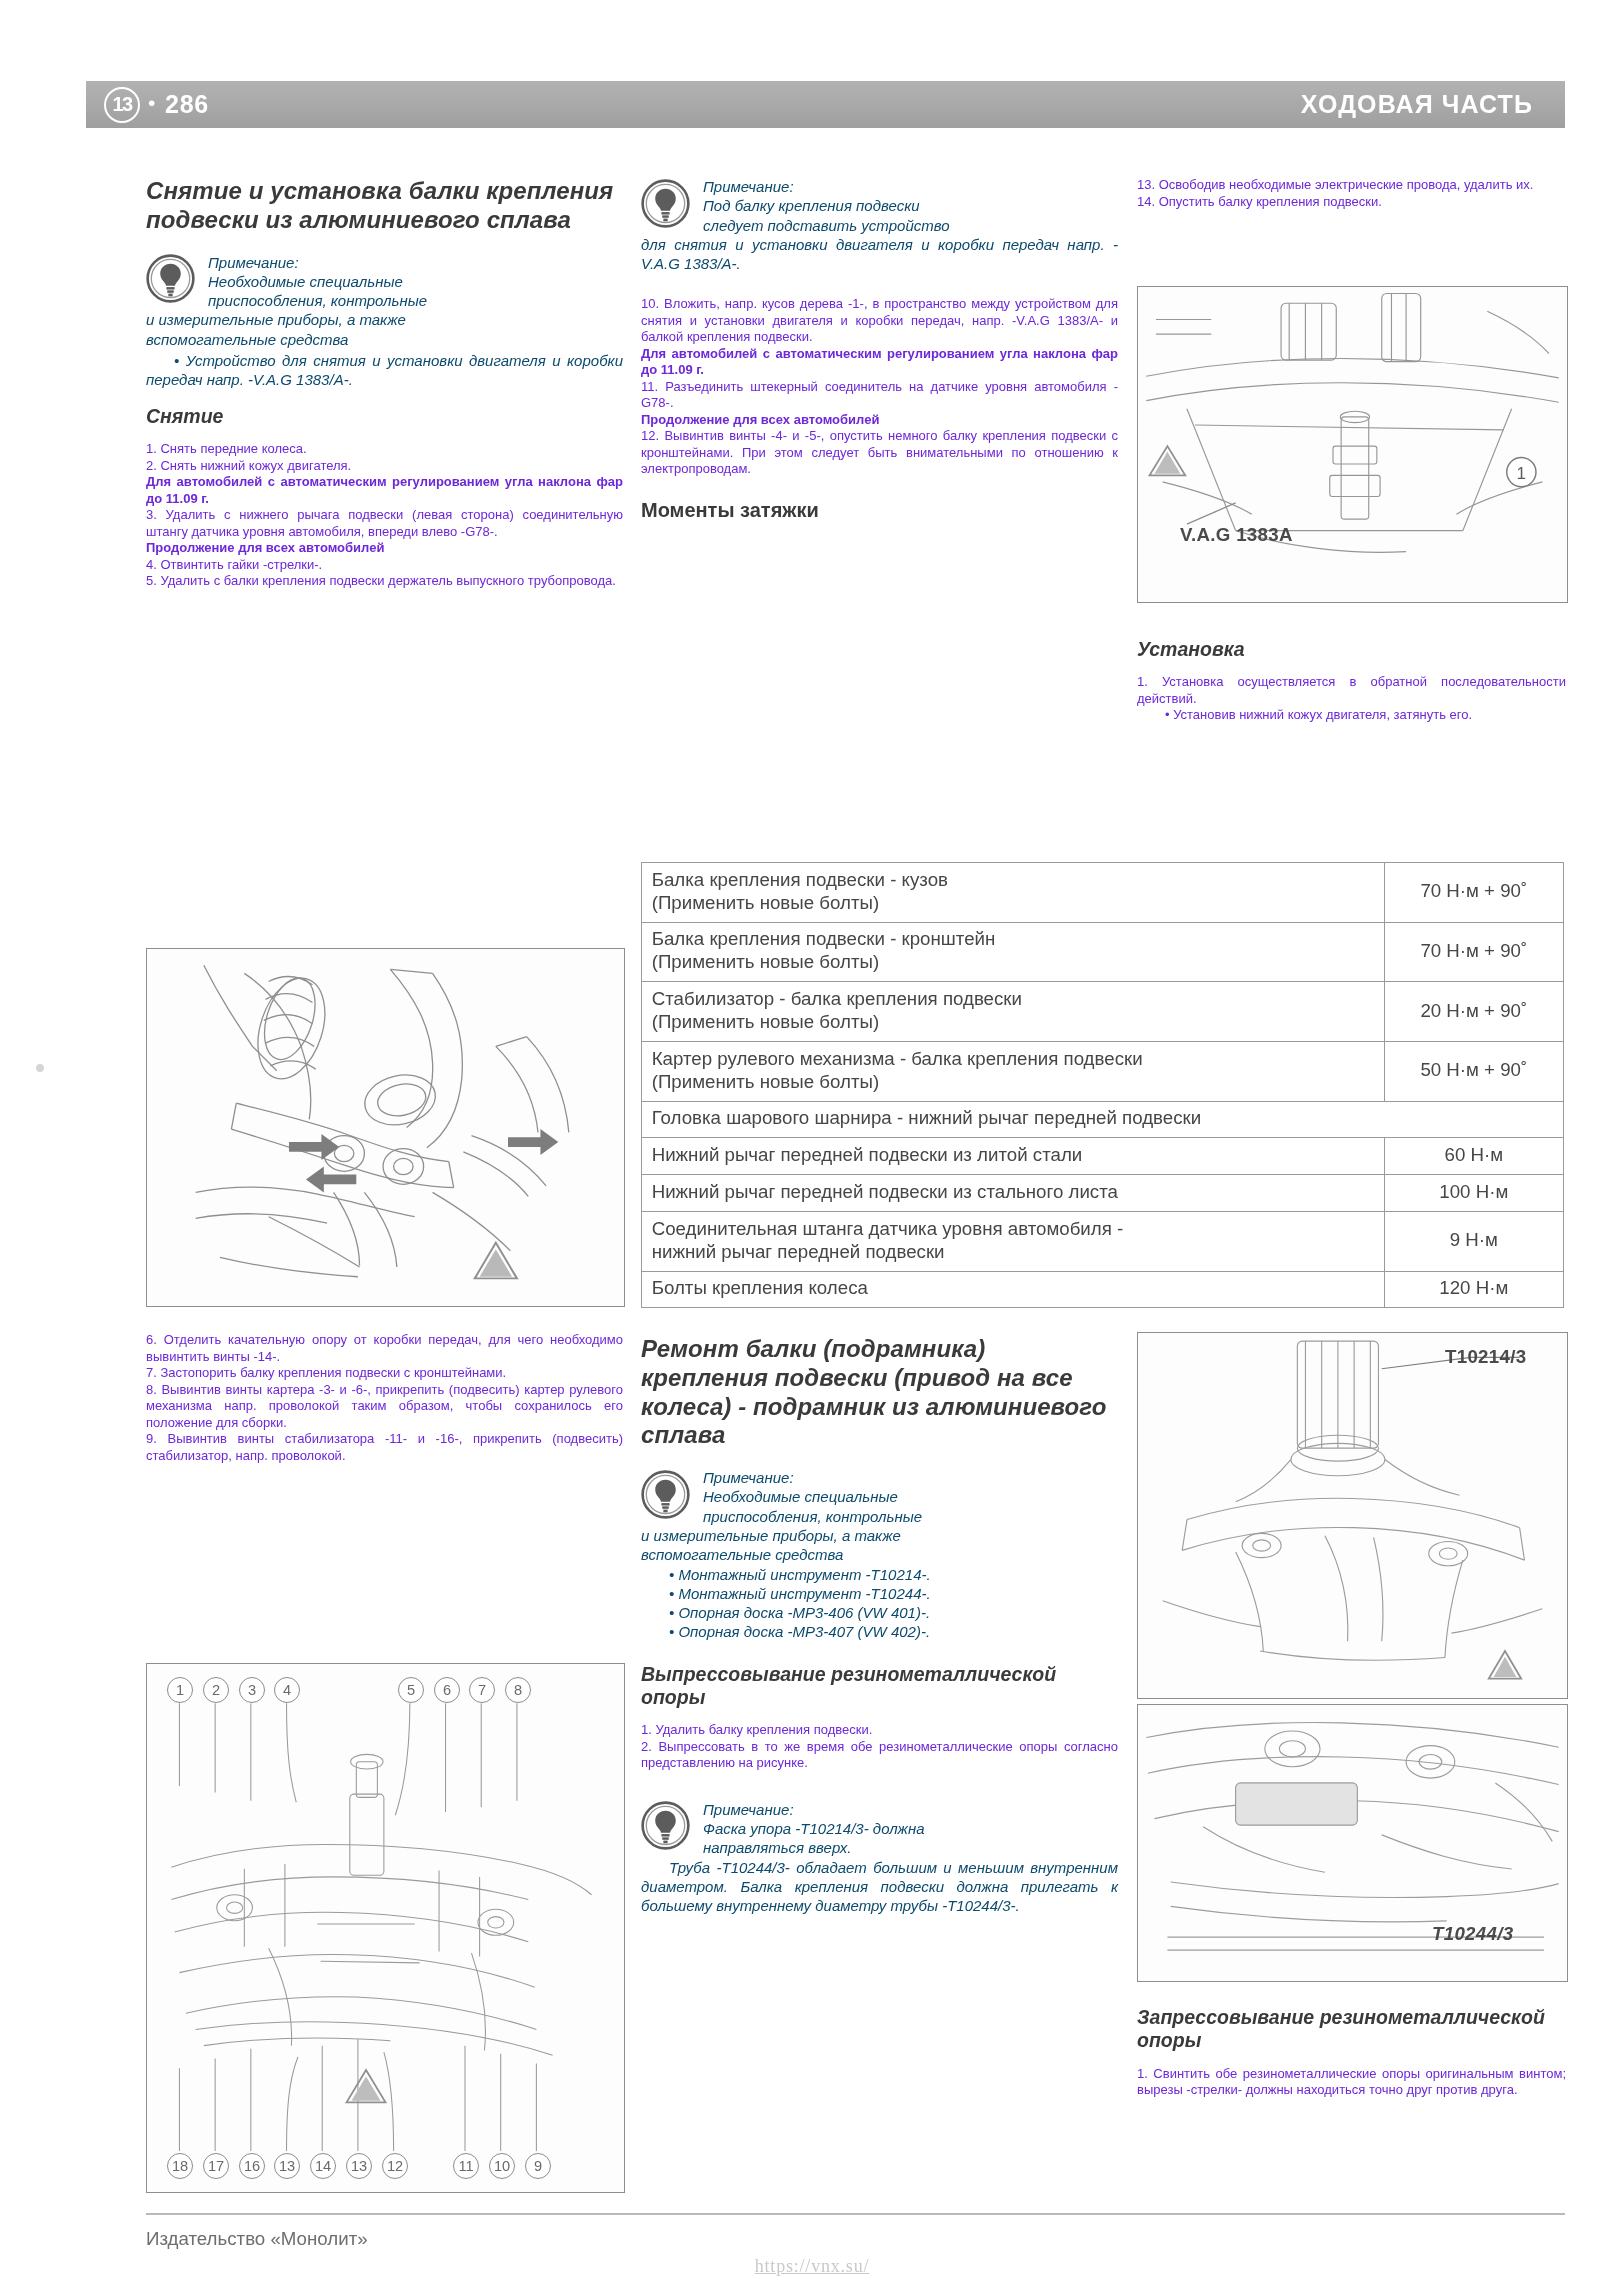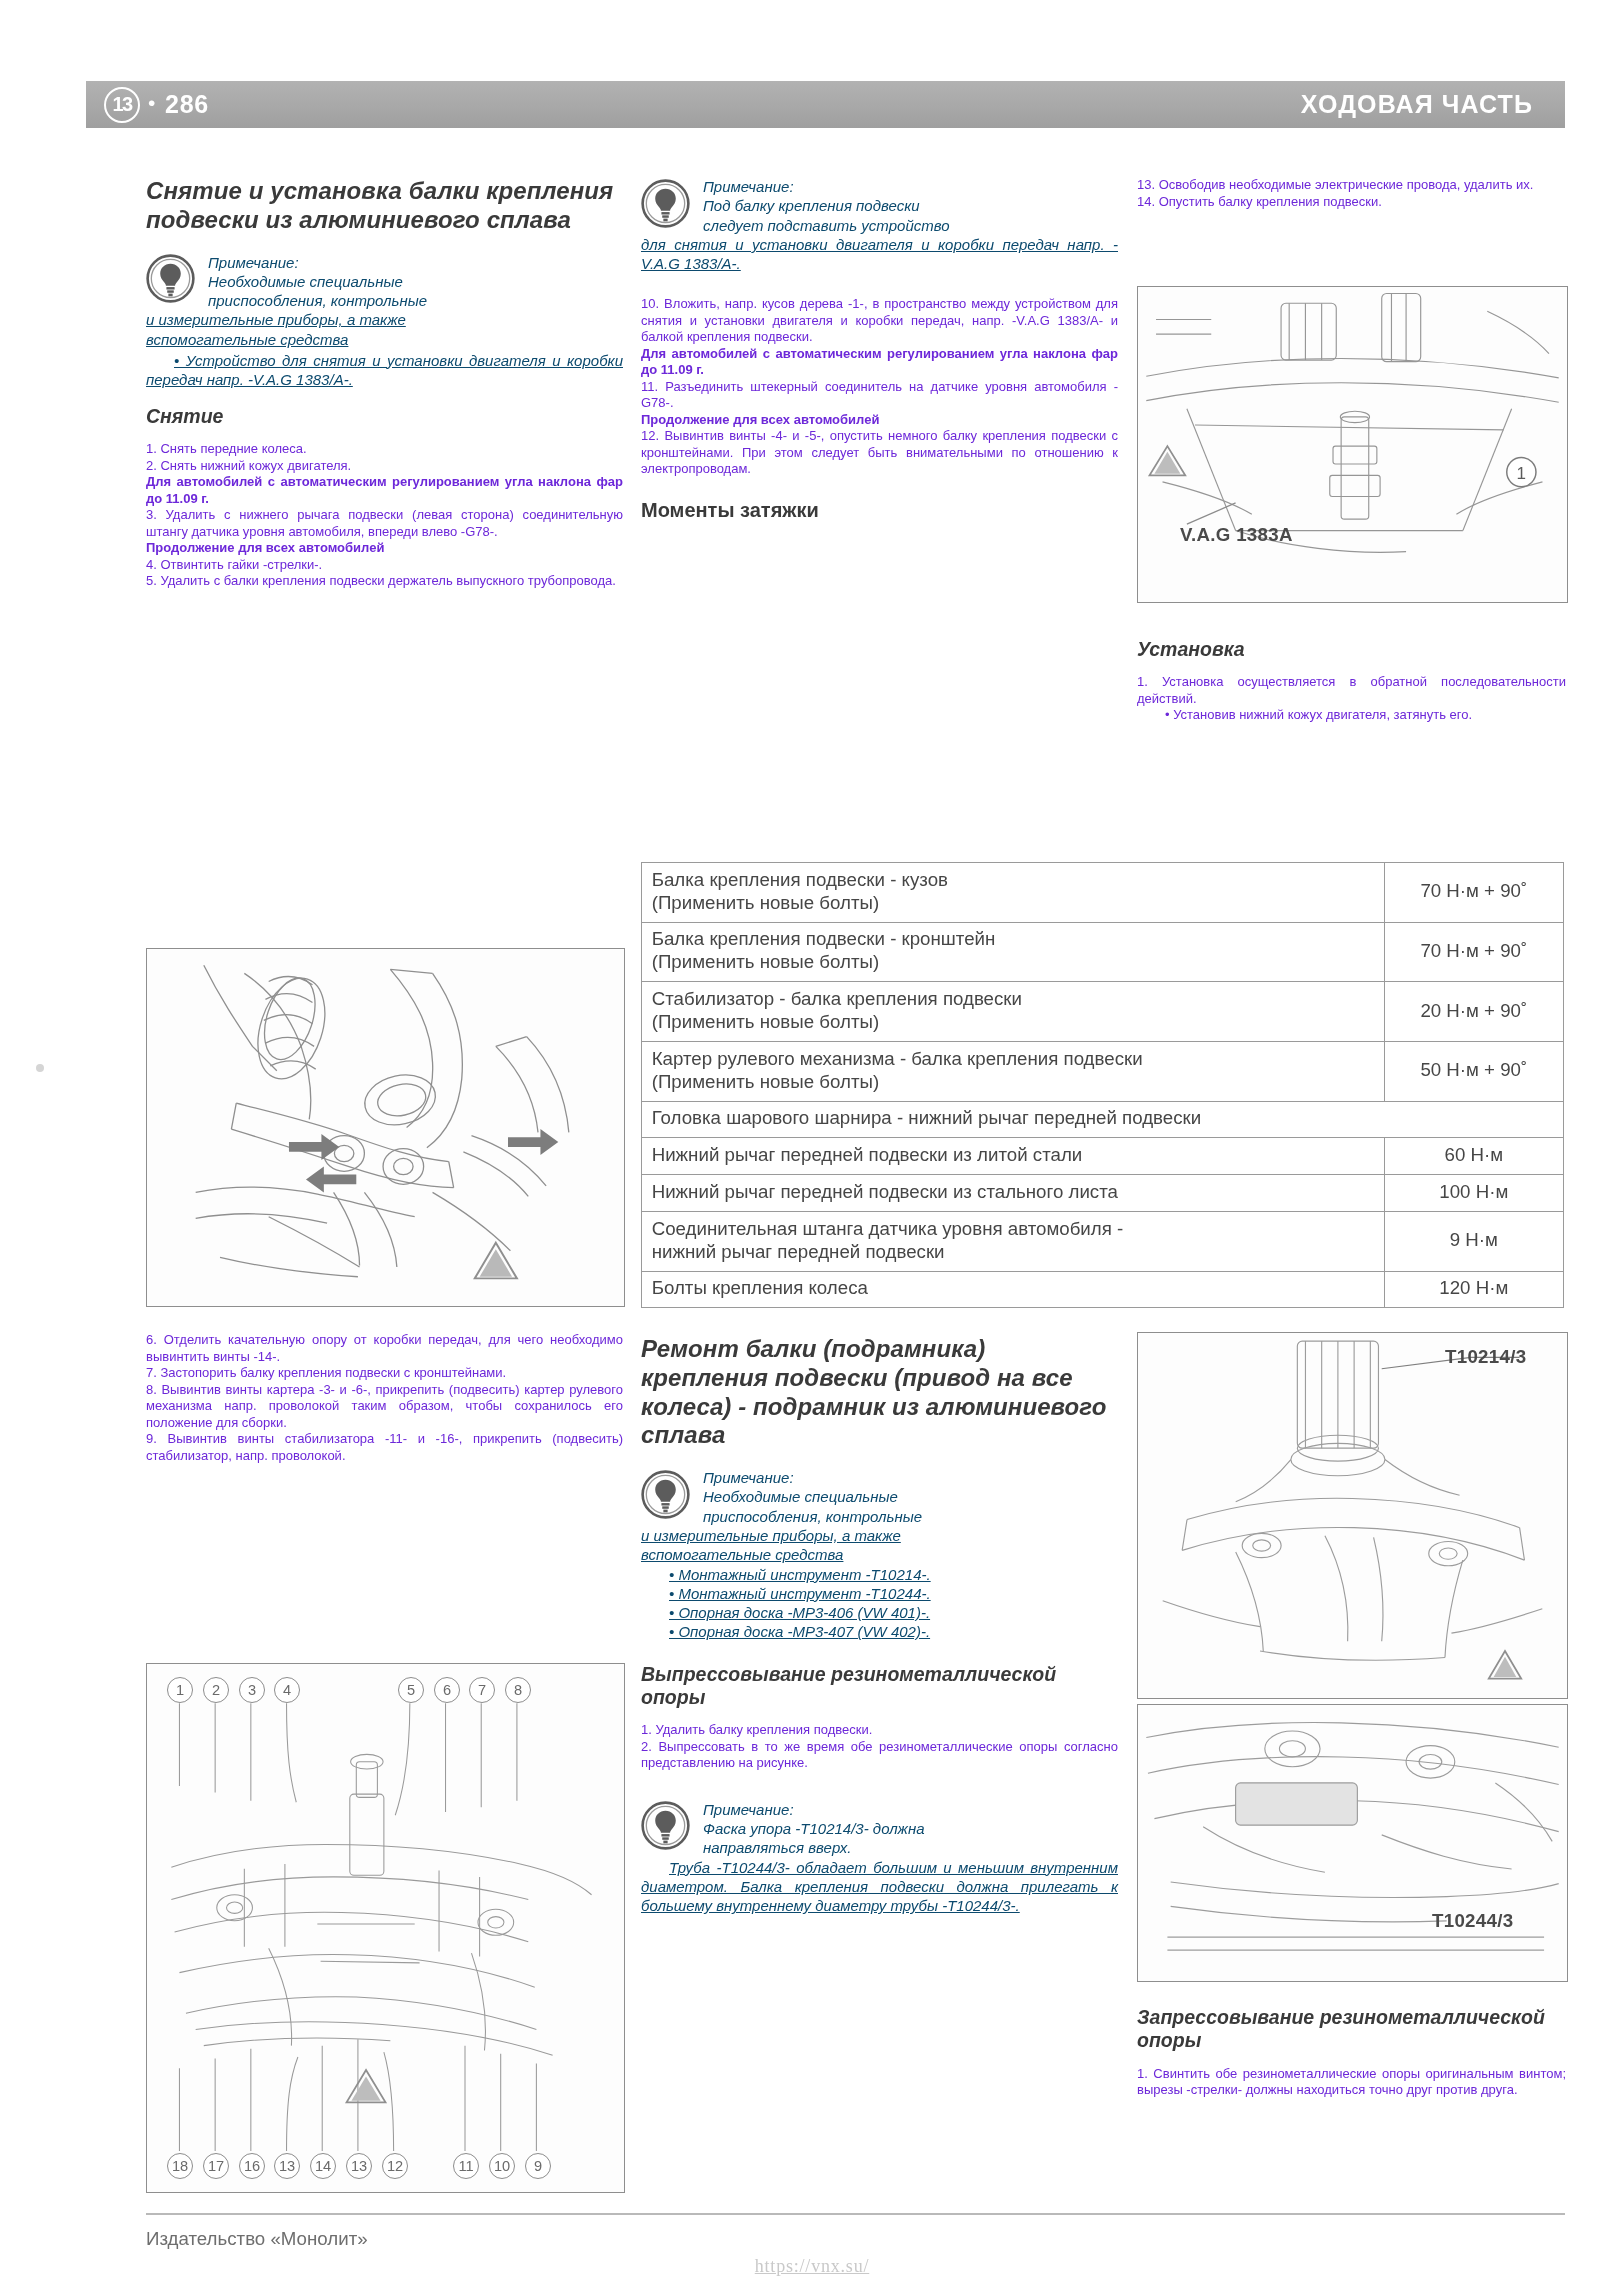--- a/index.html
+++ b/index.html
@@ -57,21 +57,21 @@
   
   .note{position:relative;min-height:62px;margin:0 0 9.7px 0;}
   .bulb{
     position:absolute;left:0;top:1.6px;width:49px;height:49px;
   }
   .note p{
     margin:0;font-style:italic;font-size:15px;line-height:1.285;
     text-align:justify;color:#0c4a6e;
   }
   .note .l1,.note .l2,.note .l3{padding-left:62px;}
-  .note .rest{padding-left:0;text-decoration:underline;}
+  .note .rest{padding-left:0;}
   .note .bullet{padding-left:0;text-indent:28px;}
 
   p.body{
     margin:0;font-size:13px;line-height:1.27;text-align:justify;color:#6d28d9;
   }
   p.body.b{font-weight:bold;}
   .bulletline{text-indent:28px;}
 
   
   table.torque{
@@ -535,21 +535,21 @@
         <rect x="120" y="96" width="150" height="52" rx="6" fill="#e3e3e3" stroke="#9c9c9c"></rect>
         <path d="M80 150 C 120 176, 170 196, 230 206"></path>
         <path d="M300 160 C 350 180, 400 196, 460 202"></path>
         <path d="M40 218 C 140 232, 260 240, 380 236 C 440 234, 490 228, 518 220"></path>
         <path d="M40 248 C 140 262, 260 270, 380 266"></path>
         <path d="M36 286 L 500 286"></path>
         <path d="M36 302 L 500 302"></path>
         <path d="M440 96 C 470 116, 494 140, 510 168"></path>
       </g>
     </svg>
-    <div class="figlabel" style="left:294px;top:205px;">T10244/3</div>
+    <div class="figlabel" style="left:294px;top:218px;font-style:italic;">T10244/3</div>
   </div>
 
   <div style="position:absolute;left:1137px;top:2006px;width:429px;">
     <h3 class="sub" style="margin-top:0;">Запрессовывание резинометаллической опоры</h3>
     <p class="body">1.   Свинтить обе резинометаллические опоры оригинальным винтом; вырезы -стрелки- должны находиться точно друг против друга.</p>
   </div>
 
   <div class="footrule"></div>
   <div class="footer-text">Издательство «Монолит»</div>
   <div class="watermark">https://vnx.su/</div>

